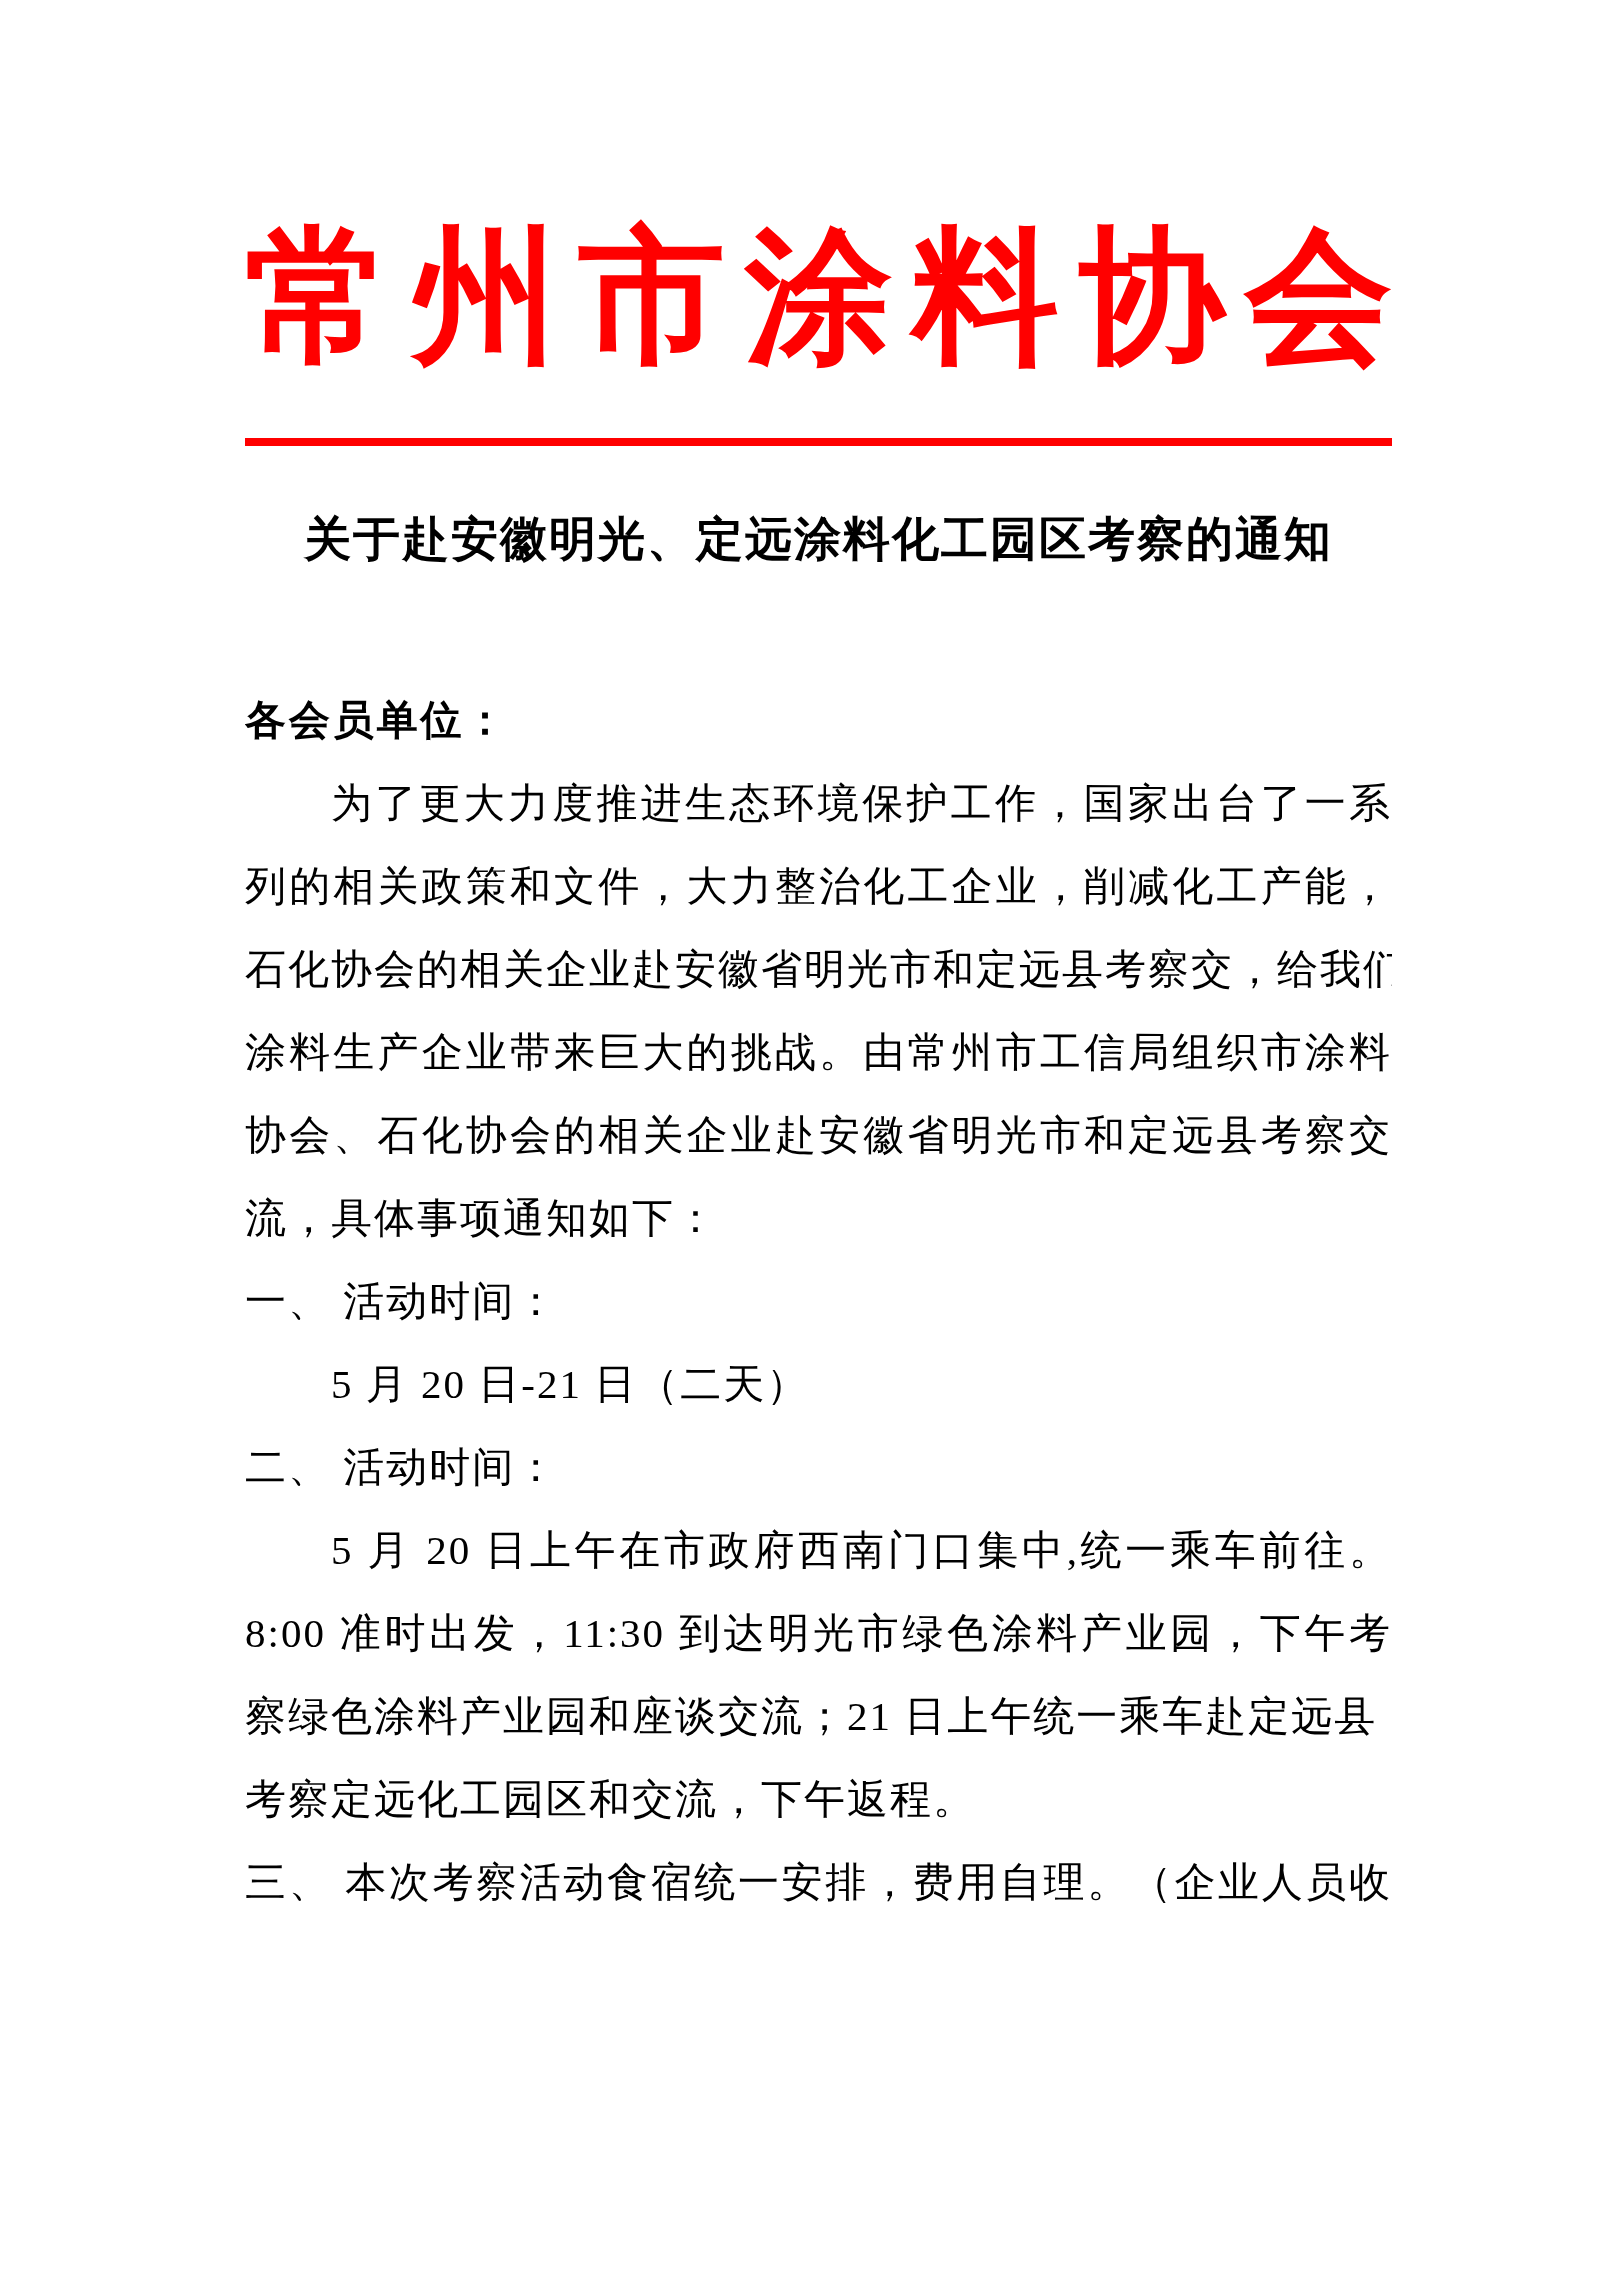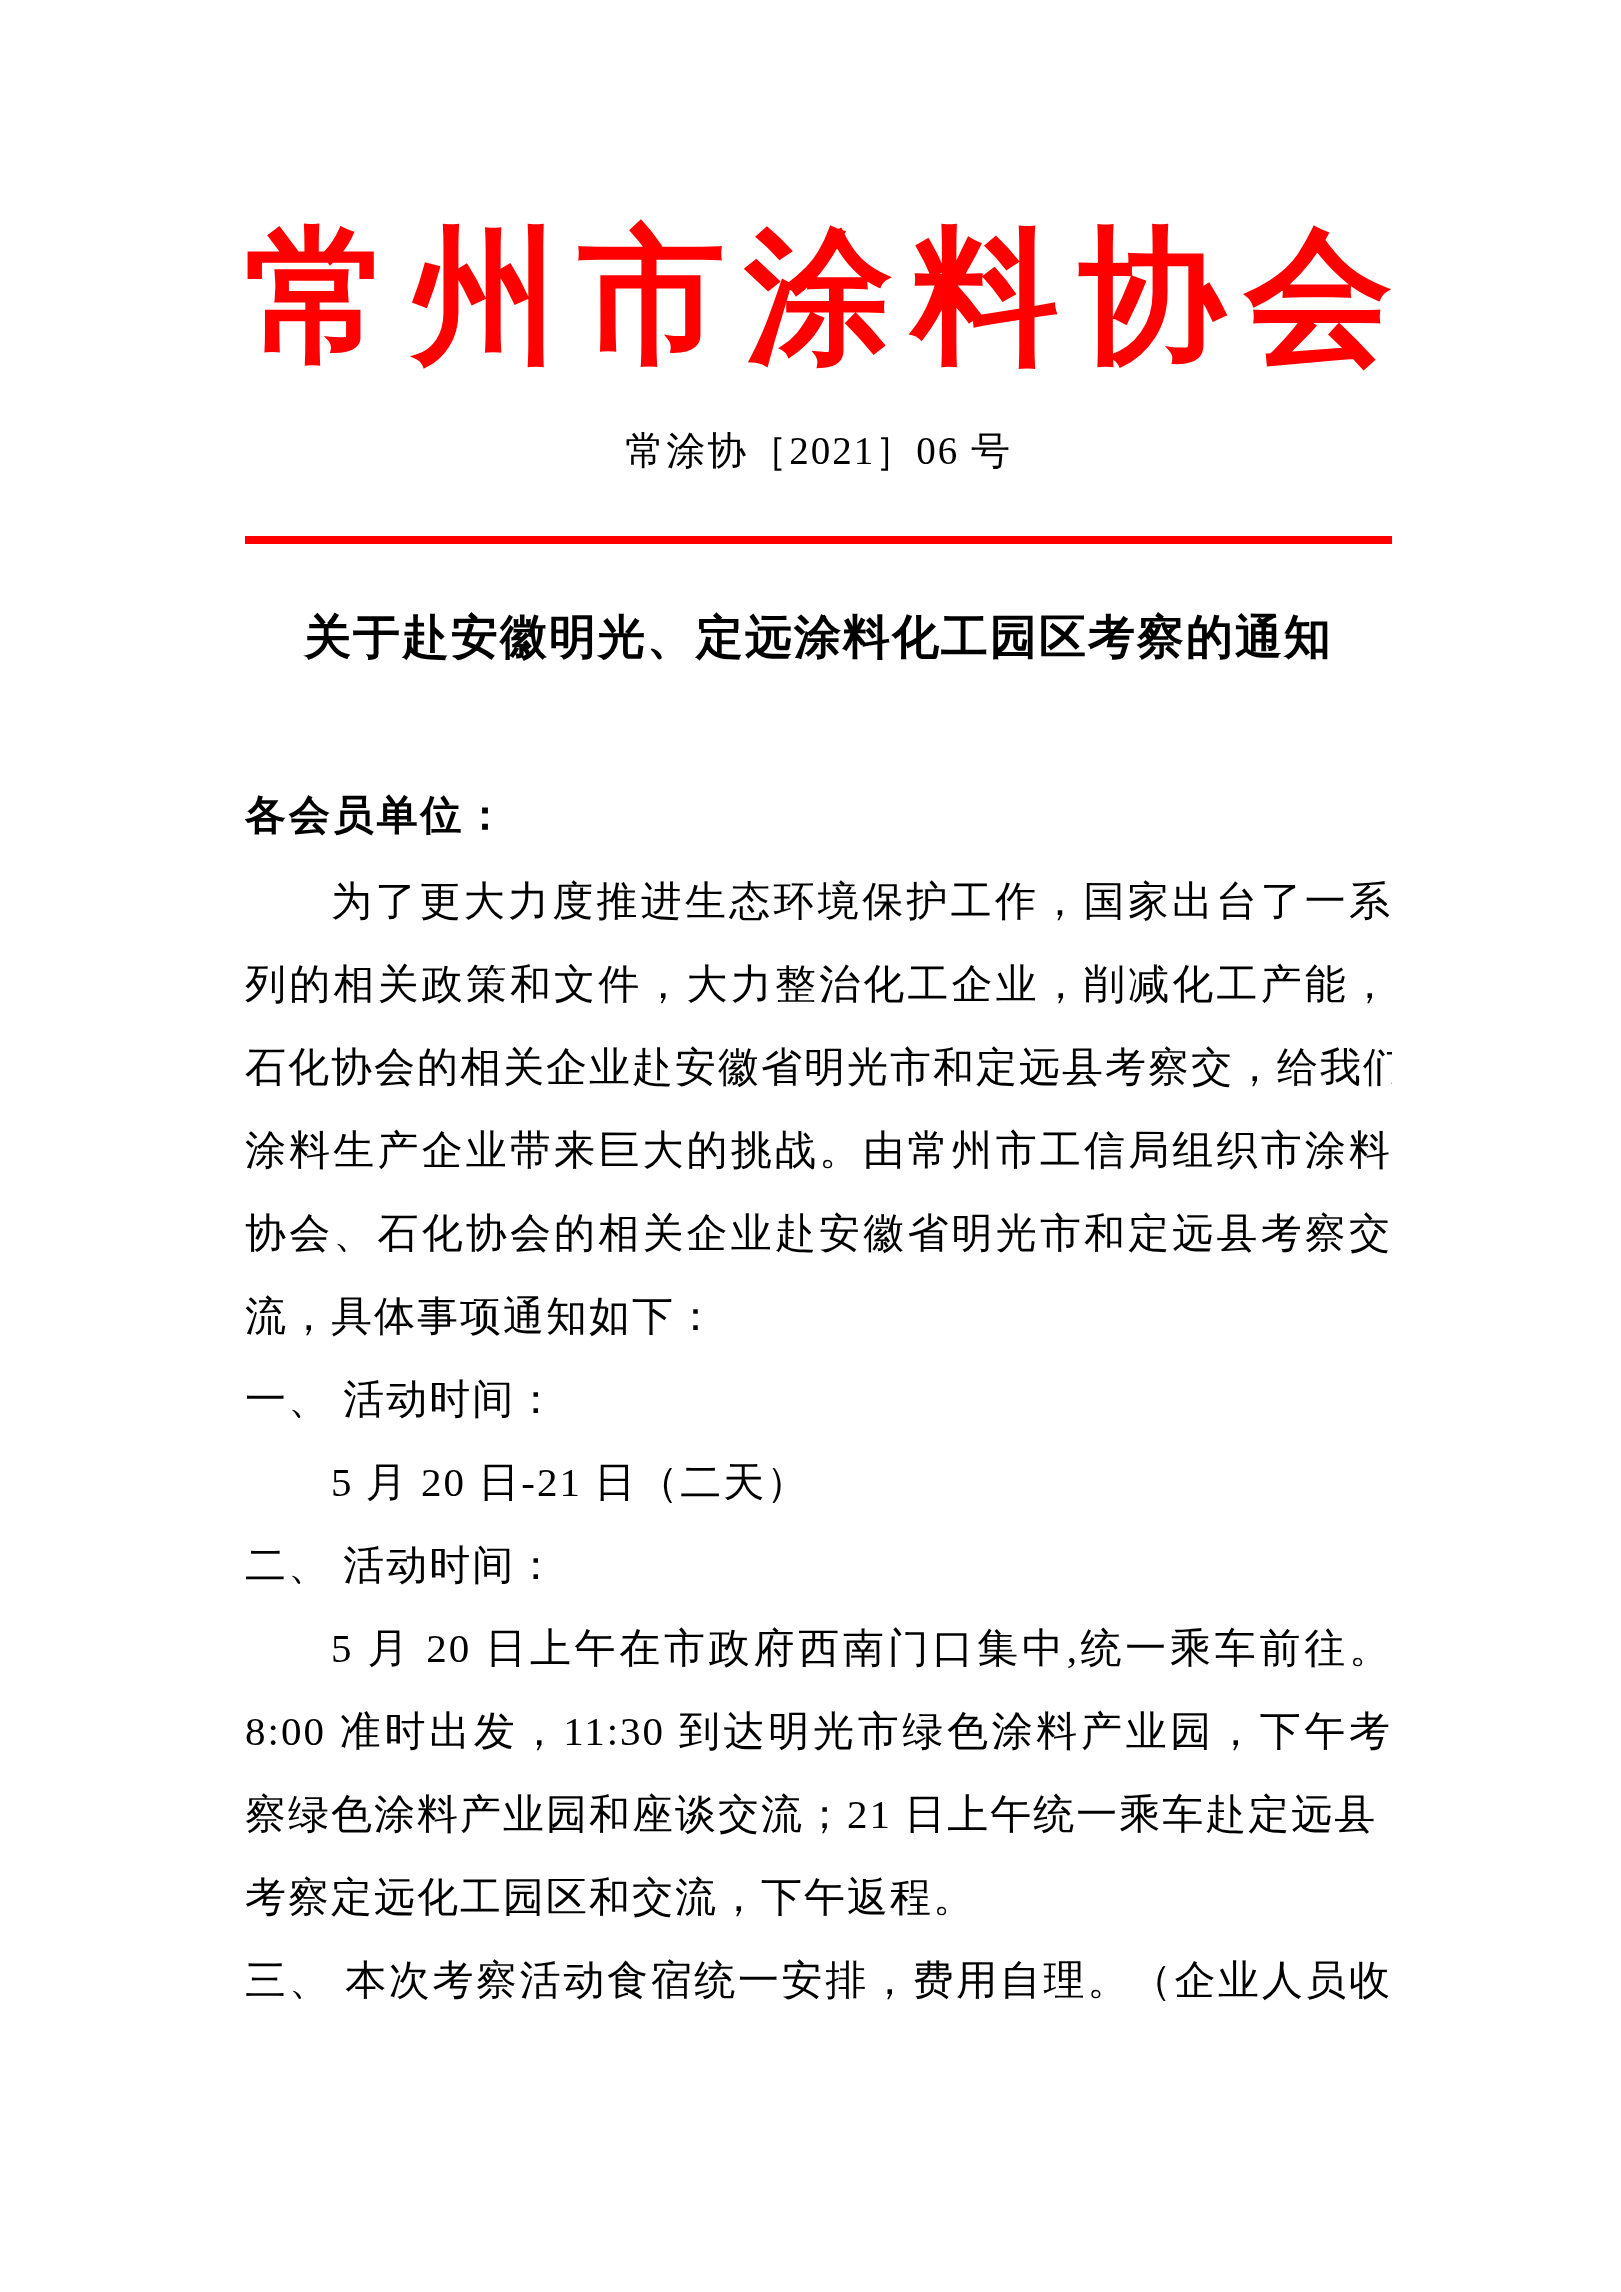--- a/index.html
+++ b/index.html
@@ -61,21 +61,21 @@
   .line {
     height: 83px;
     line-height: 83px;
     font-size: 41px;
     letter-spacing: 2px;
     white-space: nowrap;
     overflow: hidden;
   }
   .line.salutation {
     font-weight: 700;
-    font-family: Liberation Mono, monospace;
+    font-family: Liberation Serif, serif;
     letter-spacing: 2.9px;
   }
   .line.indent { padding-left: 86px; }
   .line.fill {
     text-align: justify;
     text-align-last: justify;
   }
 </style>
 </head>
 <body>
@@ -85,21 +85,20 @@
   <div class="org-title">
       <span>常</span>
       <span>州</span>
       <span>市</span>
       <span>涂</span>
       <span>料</span>
       <span>协</span>
       <span>会</span>
     </div>
 
-  <div class="doc-number">常涂协［2021］06 号</div>
 
   <div class="red-rule"></div>
 
   <div class="notice-title">关于赴安徽明光、定远涂料化工园区考察的通知</div>
 
   <div class="notice-body">
     <div class="line salutation">各会员单位：</div>
     <div>
         <div class="line indent fill">为了更大力度推进生态环境保护工作，国家出台了一系</div>
         <div class="line fill">列的相关政策和文件，大力整治化工企业，削减化工产能，</div>

